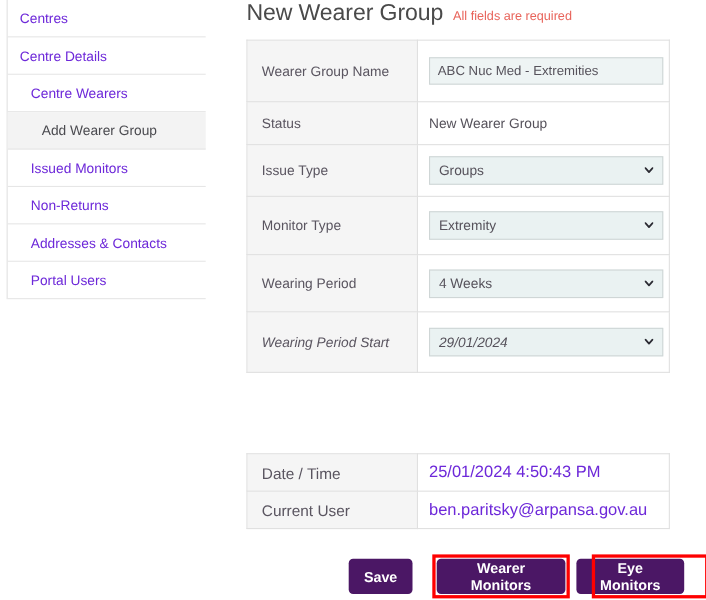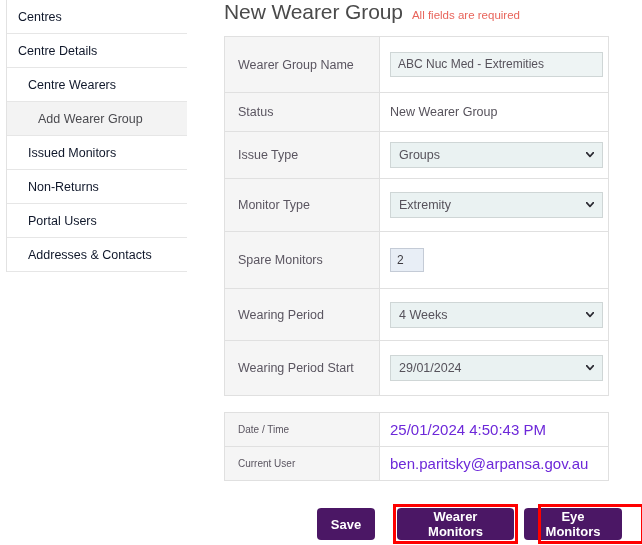--- a/index.html
+++ b/index.html
@@ -24,21 +24,21 @@
     top: 0px;
     width: 181px;
     border-left: 1px solid #e2e2e2;
   }
   .nav-item {
     position: relative;
     height: 34px;
     line-height: 34px;
     border-bottom: 1px solid #e6e6e6;
     font-size: 12.5px;
-    color: #0f172a;
+    color: #6d28d9;
     white-space: nowrap;
     overflow: hidden;
   }
   .nav-item.lvl0 { padding-left: 11px; }
   .nav-item.lvl1 { padding-left: 21px; }
   .nav-item.lvl2 { padding-left: 31px; }
   .nav-item.active {
     background: #f3f3f3;
     color: #4a4a4f;
   }
@@ -110,21 +110,21 @@
     padding-left: 10px;
     padding-right: 9px;
     background: #ffffff;
   }
   .r-name  { height: 56px; }
   .r-status{ height: 39px; }
   .r-issue { height: 47px; }
   .r-mon   { height: 53px; }
   .r-spare { height: 57px; }
   .r-wp    { height: 52px; }
-  .r-wps   { height: 55px; }
+  .r-wps   { height: 55px; font-style: italic; }
 
   .txt-input {
     display: block;
     width: 213px;
     height: 25px;
     line-height: 23px;
     background: #eef4f4;
     border: 1px solid #cfd6d6;
     font-size: 12px;
     color: #56525b;
@@ -171,21 +171,21 @@
   .chev svg { display: block; }
   .plain-val { font-size: 12.5px; color: #56525b; }
 
   
   #info-table {
     left: 0px;
     top: 412px;
     width: 385px;
   }
   #info-table td { height: 34px; }
-  #info-table .lbl-cell { width: 155px; font-size: 10px; }
+  #info-table .lbl-cell { width: 155px; font-size: 14px; }
   #info-table .val-cell { font-size: 15px; color: #6d28d9; padding-left: 10px; }
 
   
   #btn-row {
     position: absolute;
     left: 0px;
     top: 508px;
     height: 34px;
   }
   .btn {
@@ -236,24 +236,24 @@
     <div class="nav-item lvl2 active">
       <span>Add Wearer Group</span>
     </div>
     <div class="nav-item lvl1">
       <span>Issued Monitors</span>
     </div>
     <div class="nav-item lvl1">
       <span>Non-Returns</span>
     </div>
     <div class="nav-item lvl1">
+      <span>Addresses &amp; Contacts</span>
+    </div>
+    <div class="nav-item lvl1">
       <span>Portal Users</span>
-    </div>
-    <div class="nav-item lvl1">
-      <span>Addresses &amp; Contacts</span>
     </div>
   </nav>
 
   <div id="main">
 
     <div id="page-head">
       <h1 id="page-title">New Wearer Group</h1>
       <span id="req-note">All fields are required</span>
     </div>
 
@@ -290,26 +290,20 @@
             <span class="sel-wrap">
               <span class="sel-val">Extremity</span>
               <span class="chev">
                 <svg viewBox="0 0 8 6" width="8" height="6">
                     <path d="M0.6 0.6 L4 4.4 L7.4 0.6" stroke="#2b2b33" stroke-width="1.6" fill="none" stroke-linecap="round" stroke-linejoin="round"></path>
                   </svg>
               </span>
             </span>
           </td>
         </tr>
-        <tr class="r-spare">
-          <td class="lbl-cell">Spare Monitors</td>
-          <td class="val-cell">
-            <span class="num-input">2</span>
-          </td>
-        </tr>
         <tr class="r-wp">
           <td class="lbl-cell">Wearing Period</td>
           <td class="val-cell">
             <span class="sel-wrap">
               <span class="sel-val">4 Weeks</span>
               <span class="chev">
                 <svg viewBox="0 0 8 6" width="8" height="6">
                     <path d="M0.6 0.6 L4 4.4 L7.4 0.6" stroke="#2b2b33" stroke-width="1.6" fill="none" stroke-linecap="round" stroke-linejoin="round"></path>
                   </svg>
               </span>

